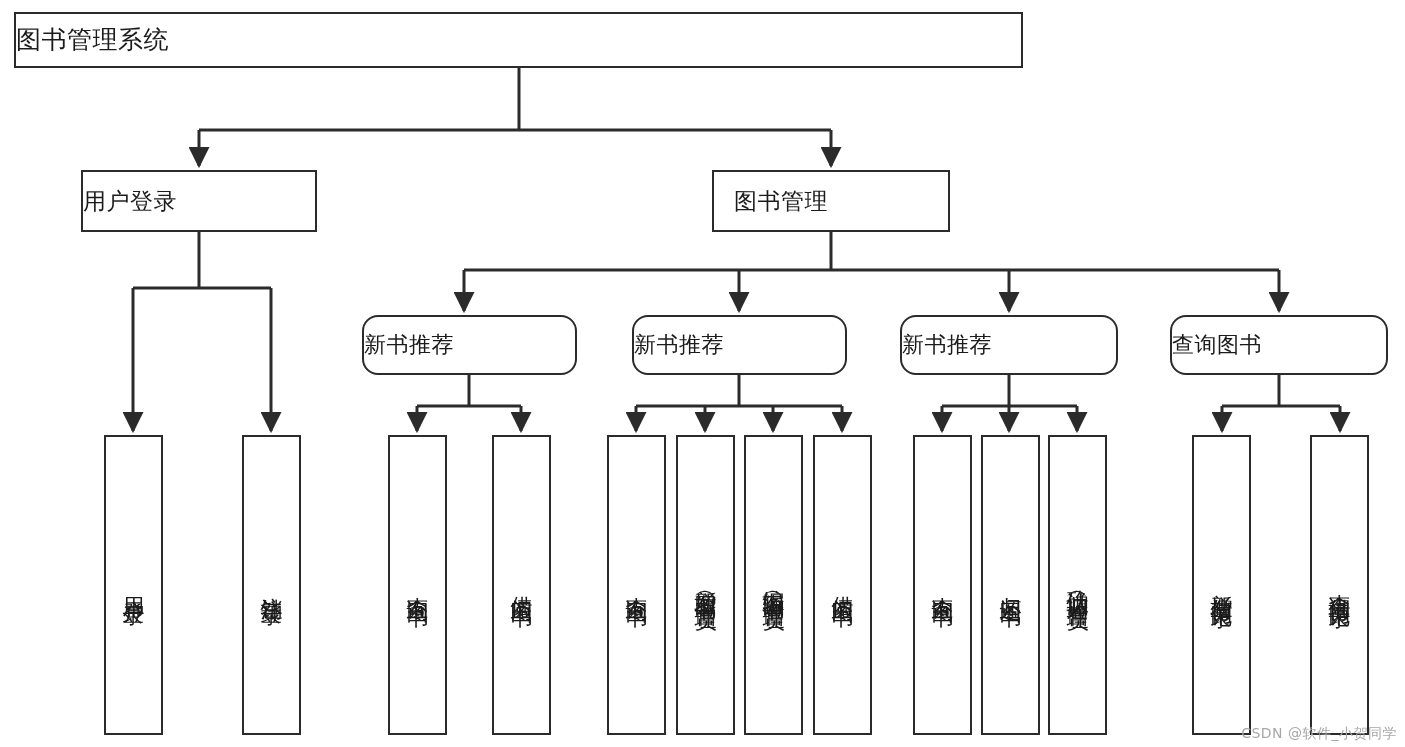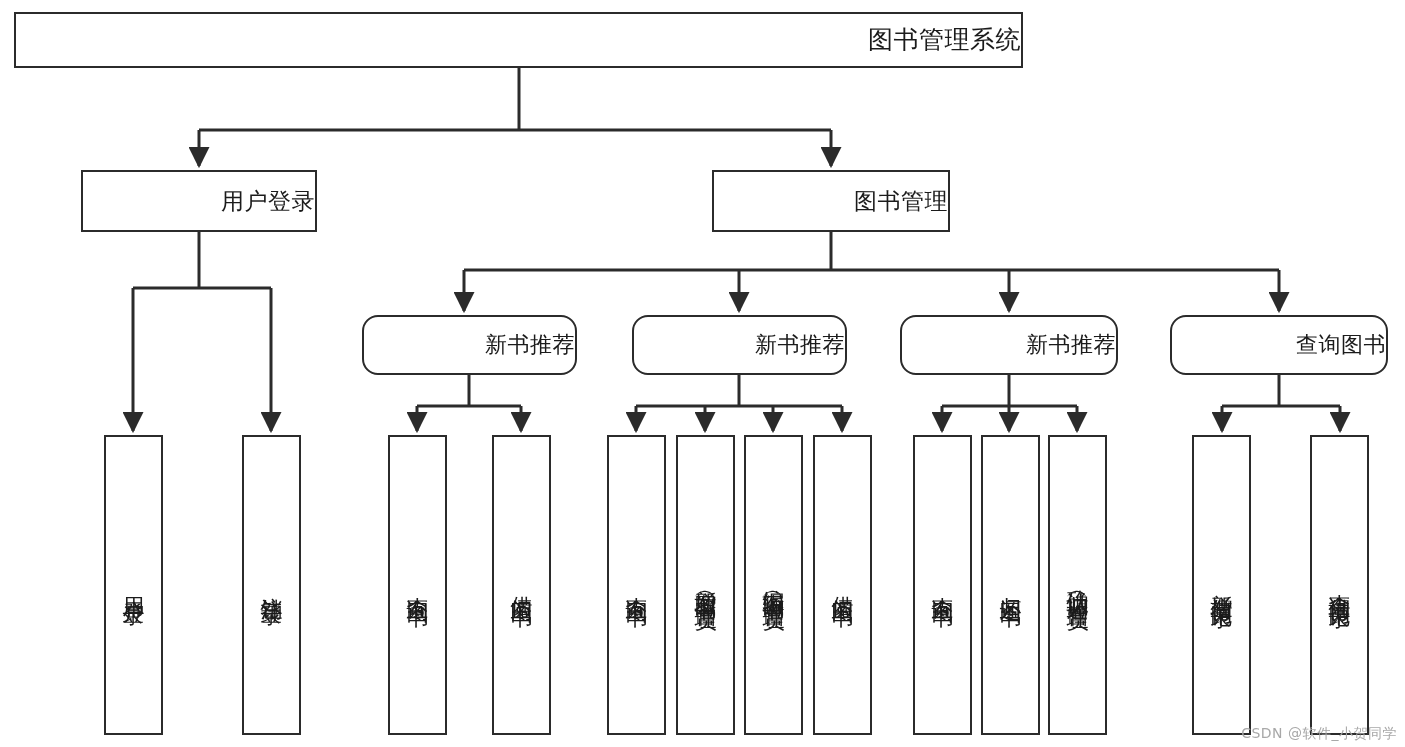--- a/index.html
+++ b/index.html
@@ -26,21 +26,21 @@
     height: 747px;
     pointer-events: none;
   }
   .node {
     position: absolute;
     box-sizing: border-box;
     border: 2.5px solid #2b2b2b;
     background: #ffffff;
     display: flex;
     align-items: center;
-    justify-content: flex-end;
+    justify-content: flex-start;
     text-align: center;
   }
   .node-label {
     color: #1b1b1b;
     line-height: 1.15;
     letter-spacing: 0.5px;
   }
   
   .node-root {
     left: 14px;
@@ -146,21 +146,21 @@
     </g>
   </svg>
 
   <div class="node node-root">
     <span class="node-label">图书管理系统</span>
   </div>
 
   <div class="node node-l1" style="left:81px; top:170px; width:236px;">
     <span class="node-label">用户登录</span>
   </div>
-  <div class="node node-l1" style="left:712px; top:170px; width:238px;">
+  <div class="node node-l1" style="left:712px; top:170px; width:238px;padding-left:20px;">
     <span class="node-label">图书管理</span>
   </div>
 
   <div class="node node-l2" style="left:362px; top:315px; width:215px;">
     <span class="node-label">新书推荐</span>
   </div>
   <div class="node node-l2" style="left:632px; top:315px; width:215px;">
     <span class="node-label">新书推荐</span>
   </div>
   <div class="node node-l2" style="left:900px; top:315px; width:218px;">

